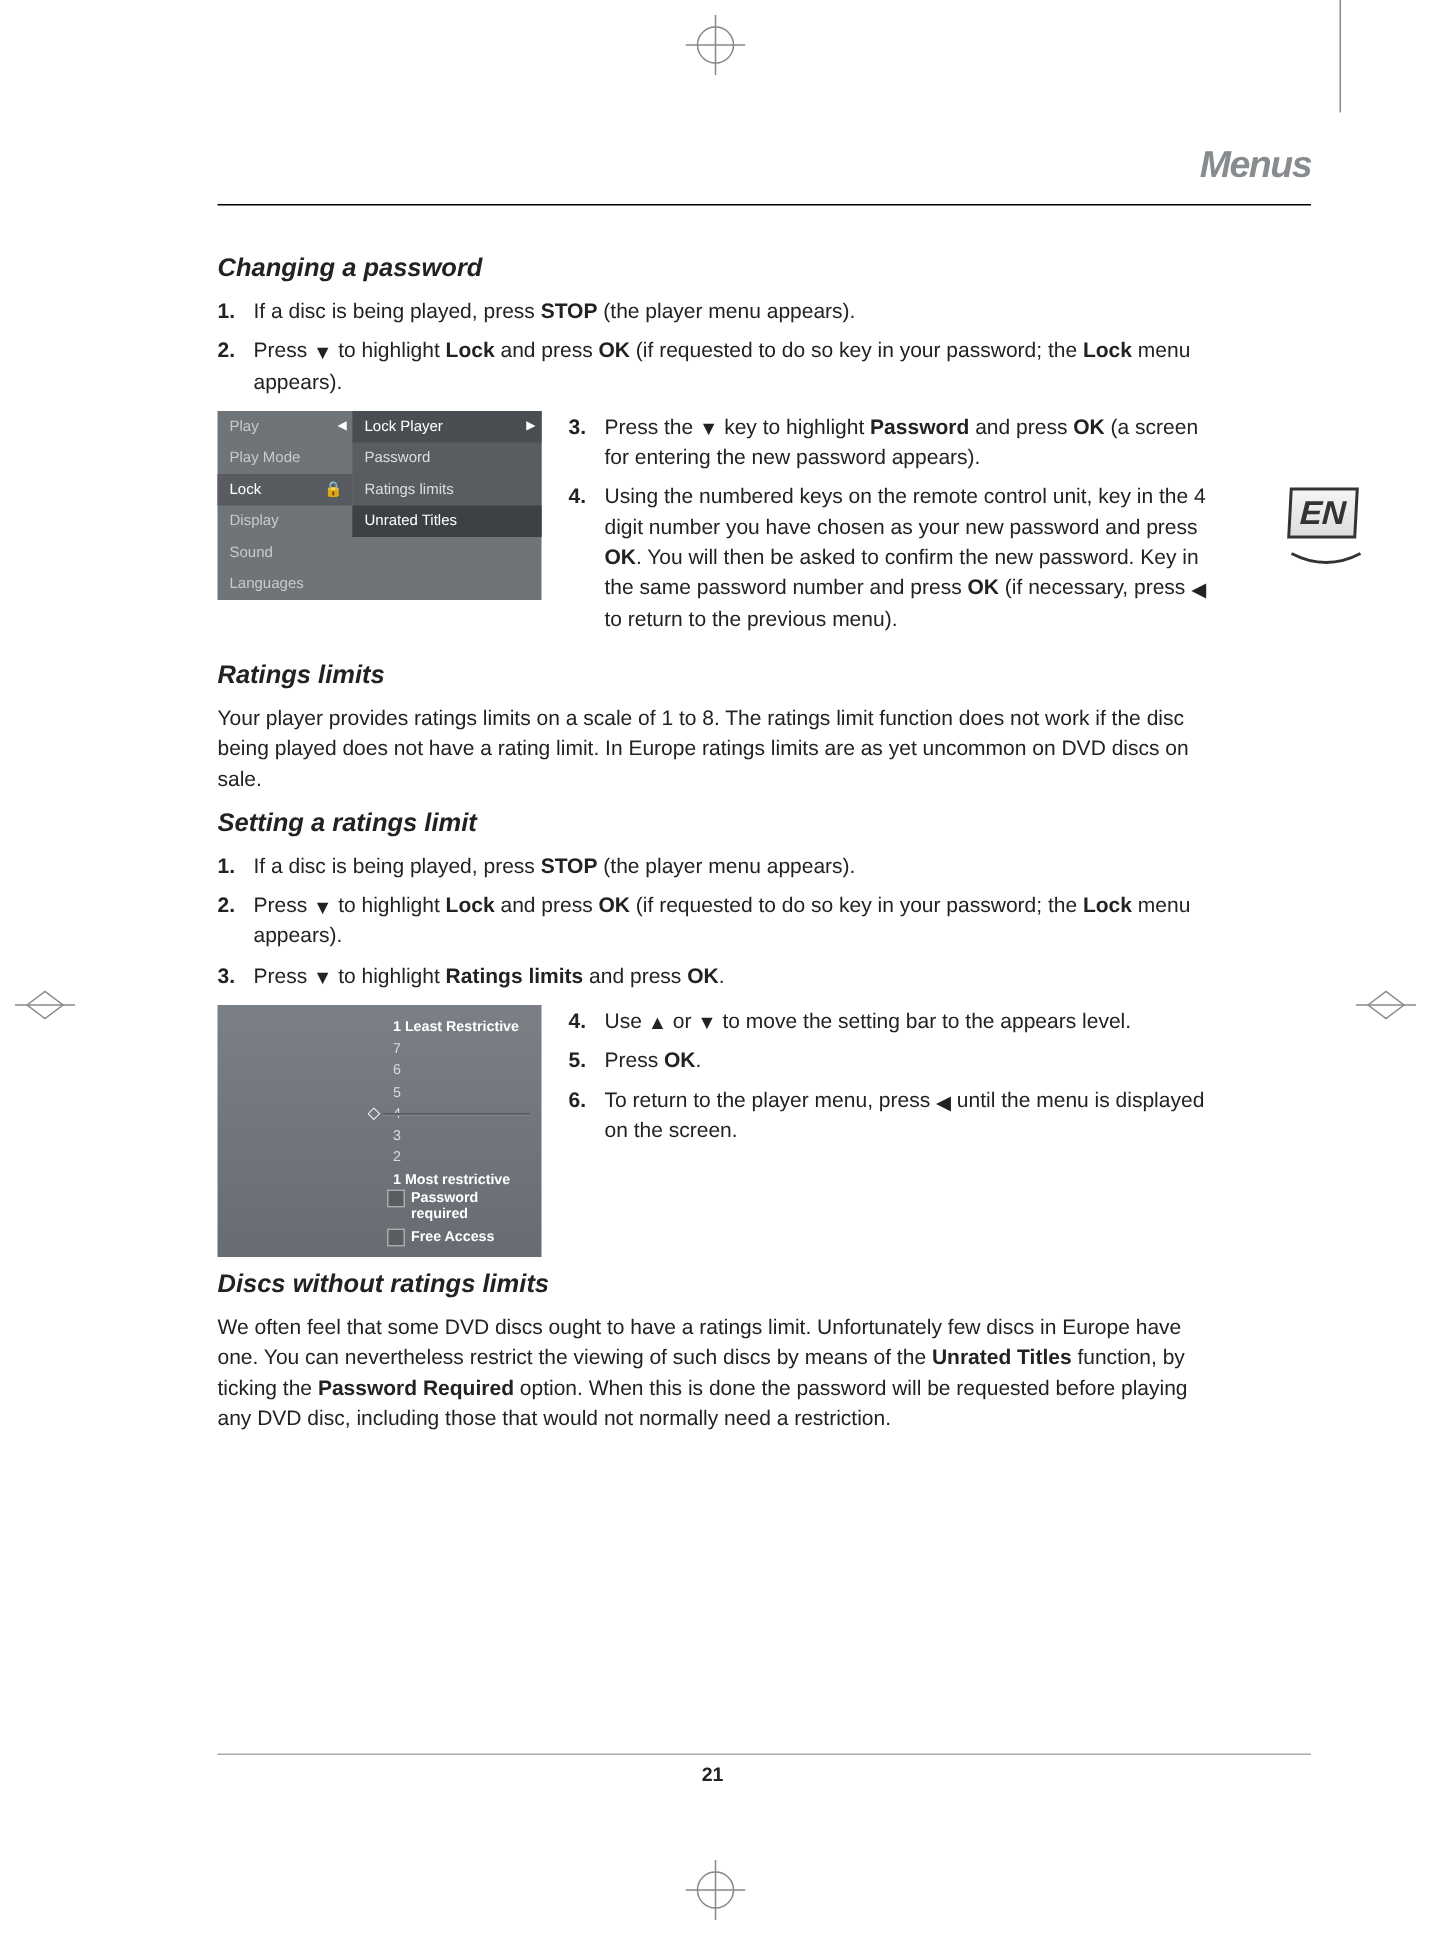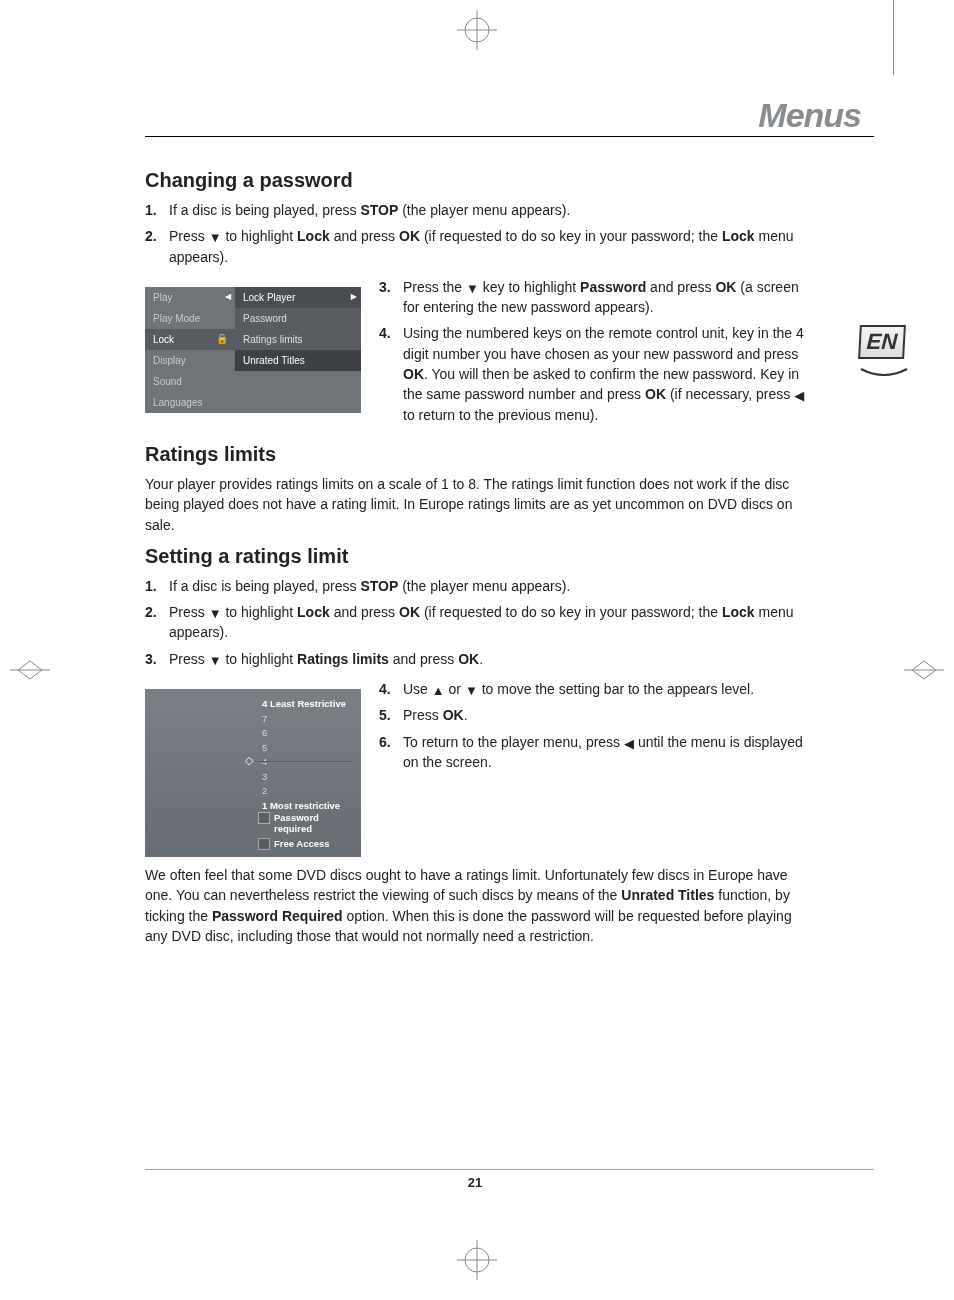--- a/index.html
+++ b/index.html
@@ -58,22 +58,22 @@
     position: absolute;
     bottom: 130px;
     left: 145px;
     right: 80px;
     height: 1px;
     background: #aaa;
   }
   .page-title {
     position: absolute;
     top: 96px;
-    right: 93px;
-    font-size: 34px;
+    right: 80px;
+    font-size: 25px;
     font-style: italic;
     font-weight: bold;
     color: #888c8f;
     letter-spacing: -1px;
   }
   .page-num {
     position: absolute;
     bottom: 110px;
     left: 0; right: 4px;
     text-align: center;
@@ -103,24 +103,25 @@
     font-weight: 900;
     color: #333;
   }
   .content {
     position: absolute;
     top: 165px;
     left: 145px;
     right: 140px;
   }
   h3 {
-    font-size: 20px;
+    font-size: 17px;
     font-weight: bold;
     margin-bottom: 8px;
     margin-top: 4px;
+    font-style: italic;
   }
   ol.steps {
     list-style: none;
     margin-left: 0;
     margin-bottom: 10px;
   }
   ol.steps li {
     display: flex;
     margin-bottom: 6px;
     line-height: 1.45;
@@ -138,21 +139,21 @@
     line-height: 1.45;
     margin-bottom: 10px;
   }
 
   .row {
     display: flex;
     gap: 18px;
     align-items: flex-start;
     margin-bottom: 8px;
   }
-  .row .shot { flex-shrink: 0; margin-top: 10px; }
+  .row .shot { flex-shrink: 0; }
   .row .side-steps { flex: 1; }
 
   
   .shot1 {
     width: 216px;
     background: #6f7479;
     font-size: 10px;
     color: #c8cbce;
     padding: 0;
     position: relative;
@@ -382,21 +383,21 @@
     </li>
     <li>
       <span class="num">3.</span>
       <span class="txt step-body"><span>Press </span><span class="arrow-ic">▼</span><span> to highlight </span><b>Ratings limits</b><span> and press </span><b>OK</b><span>.</span></span>
     </li>
   </ol>
 
   <div class="row">
     <div class="shot shot2">
       <div class="scale">
-        <div class="lv big">4 Least Restrictive</div>
+        <div class="lv big">1 Least Restrictive</div>
         <div class="lv">7</div>
         <div class="lv">6</div>
         <div class="lv">5</div>
         <div class="lv">4</div>
         <div class="lv">3</div>
         <div class="lv">2</div>
         <div class="lv big">1 Most restrictive</div>
       </div>
       <div class="divider"></div>
       <div class="arrow-upd">◇</div>
@@ -416,20 +417,21 @@
           <span class="txt step-body"><span>Press </span><b>OK</b><span>.</span></span>
         </li>
         <li>
           <span class="num">6.</span>
           <span class="txt step-body"><span>To return to the player menu, press </span><span class="arrow-ic">◀</span><span> until the menu is displayed on the screen.</span></span>
         </li>
       </ol>
     </div>
   </div>
 
+  <h3>Discs without ratings limits</h3>
   <p class="para">
     <span>We often feel that some DVD discs ought to have a ratings limit. Unfortunately few discs in Europe have one. You can nevertheless restrict the viewing of such discs by means of the </span><b>Unrated Titles</b><span> function, by ticking the </span><b>Password Required</b><span> option. When this is done the password will be requested before playing any DVD disc, including those that would not normally need a restriction.</span>
   </p>
 
 </div>
 
 <div class="hr-bottom"></div>
 <div class="page-num">21</div>
 
 </body></html>

